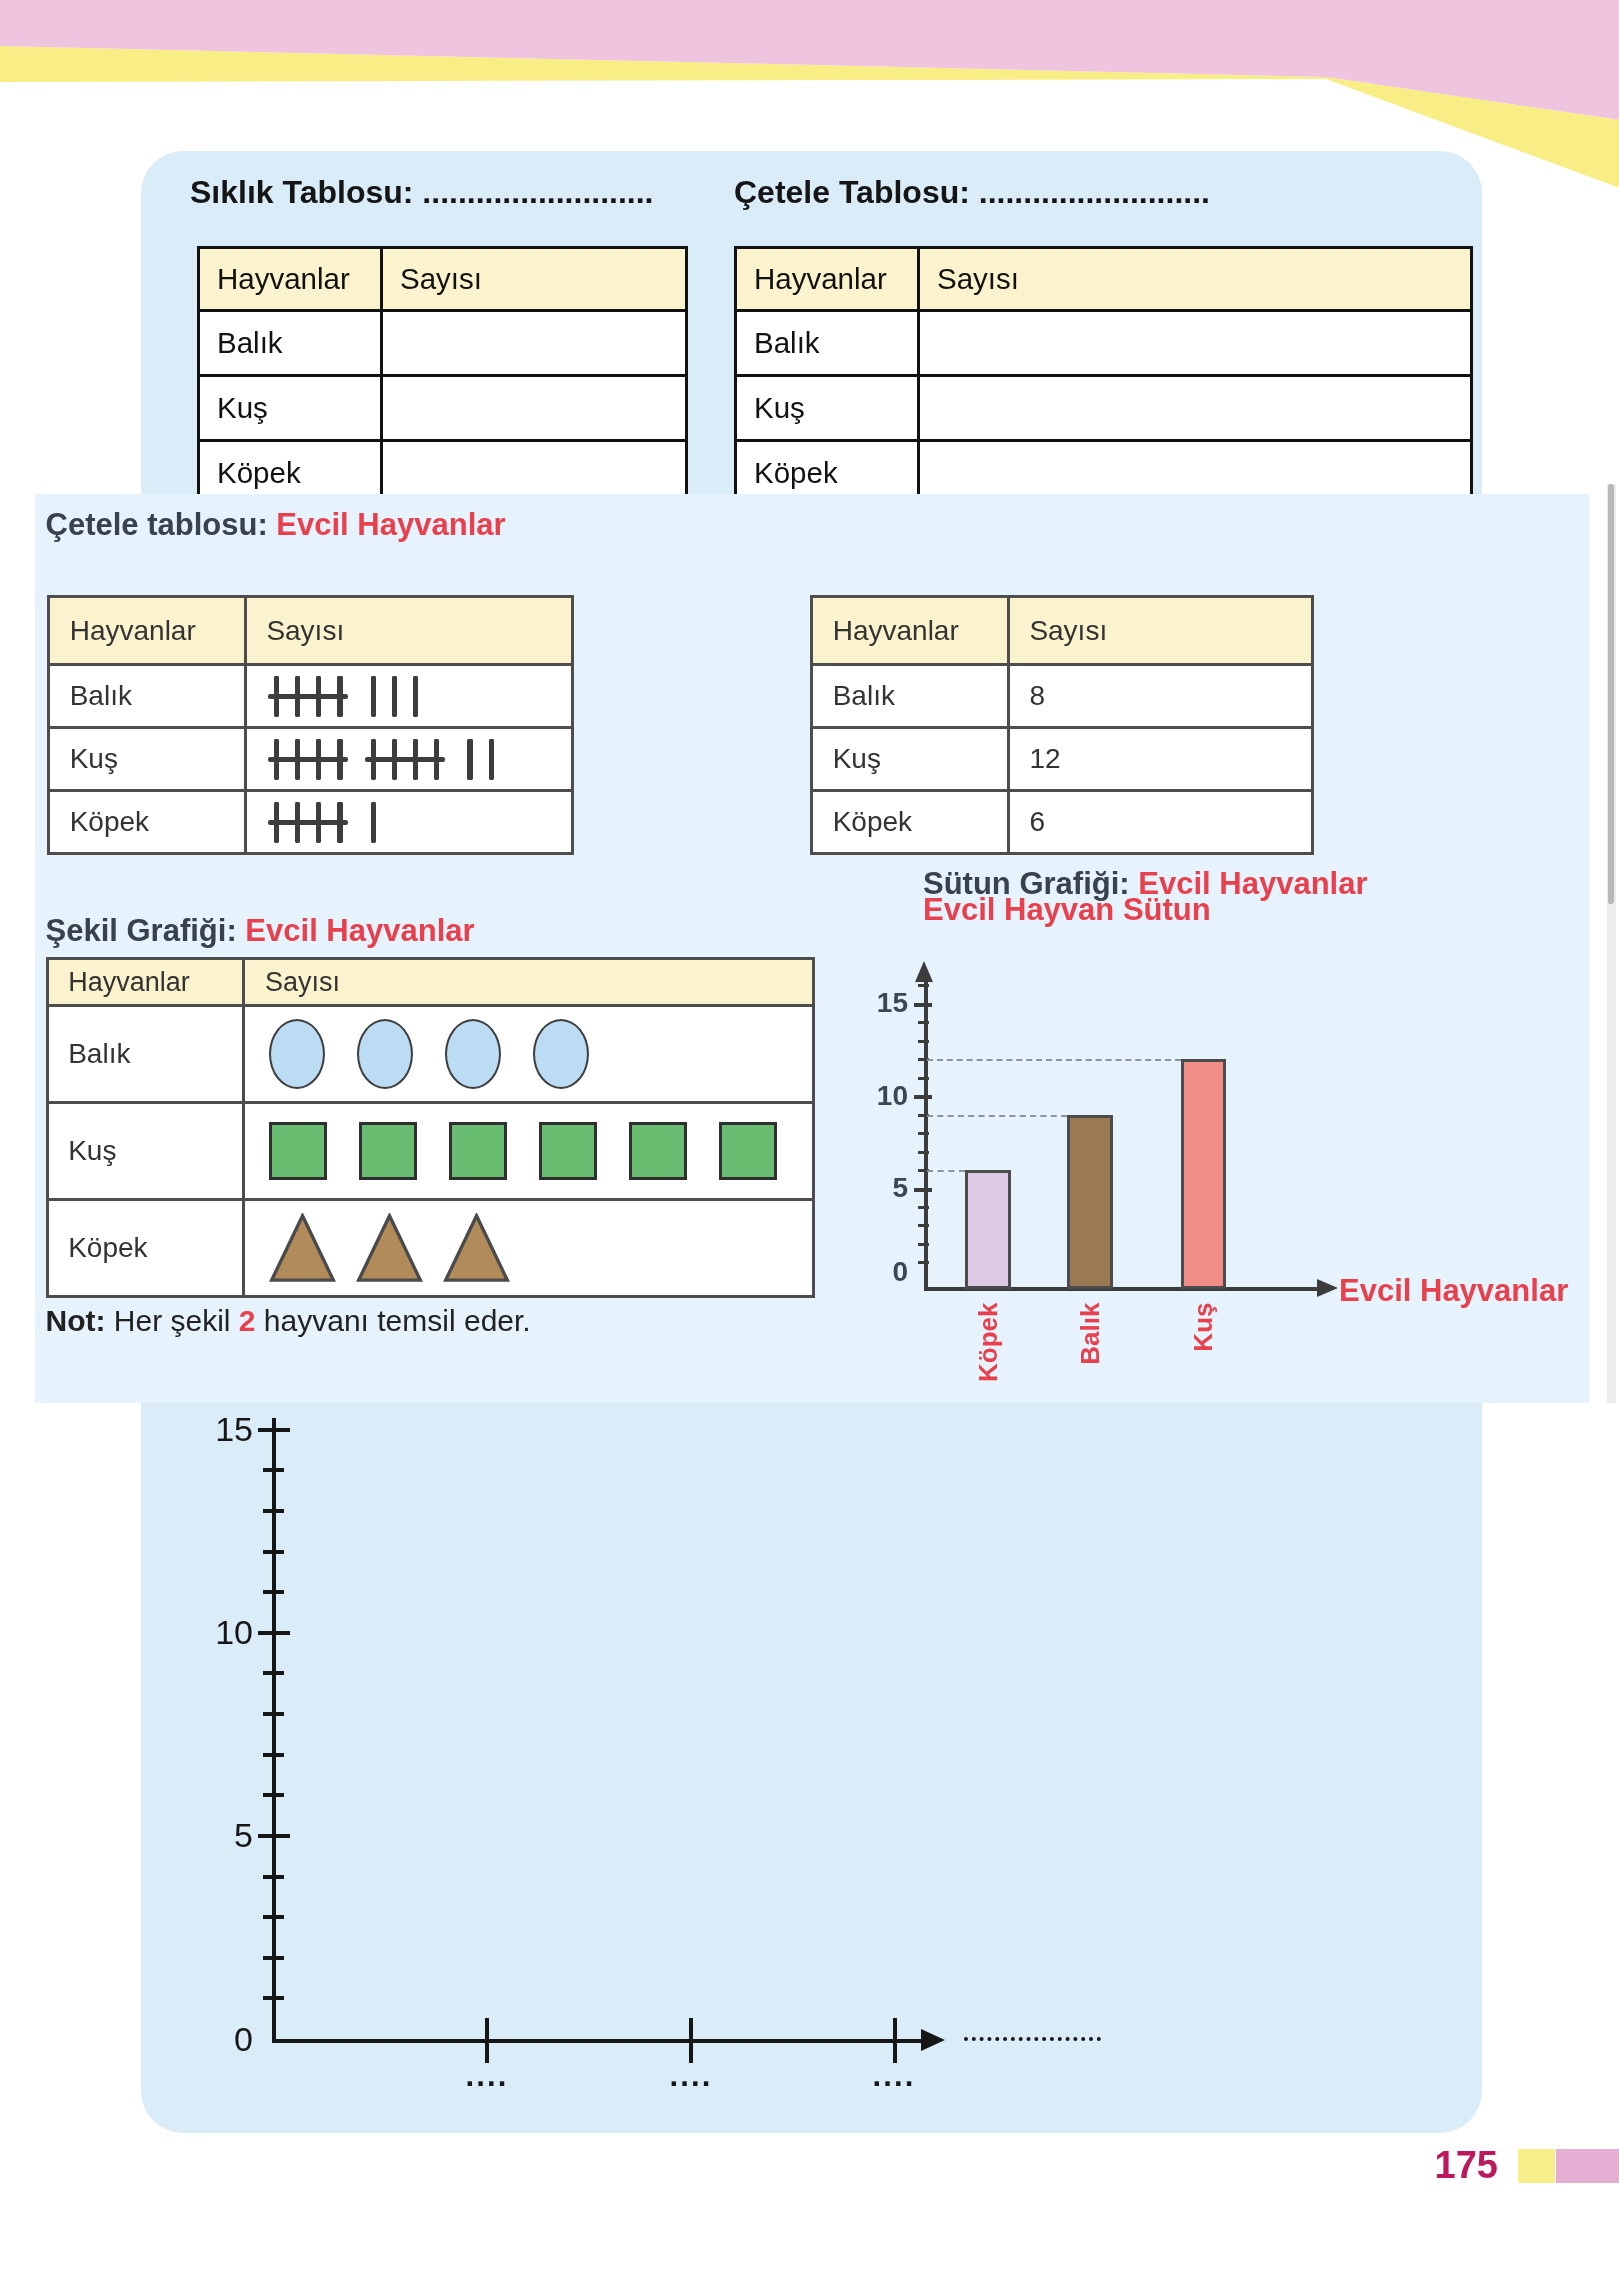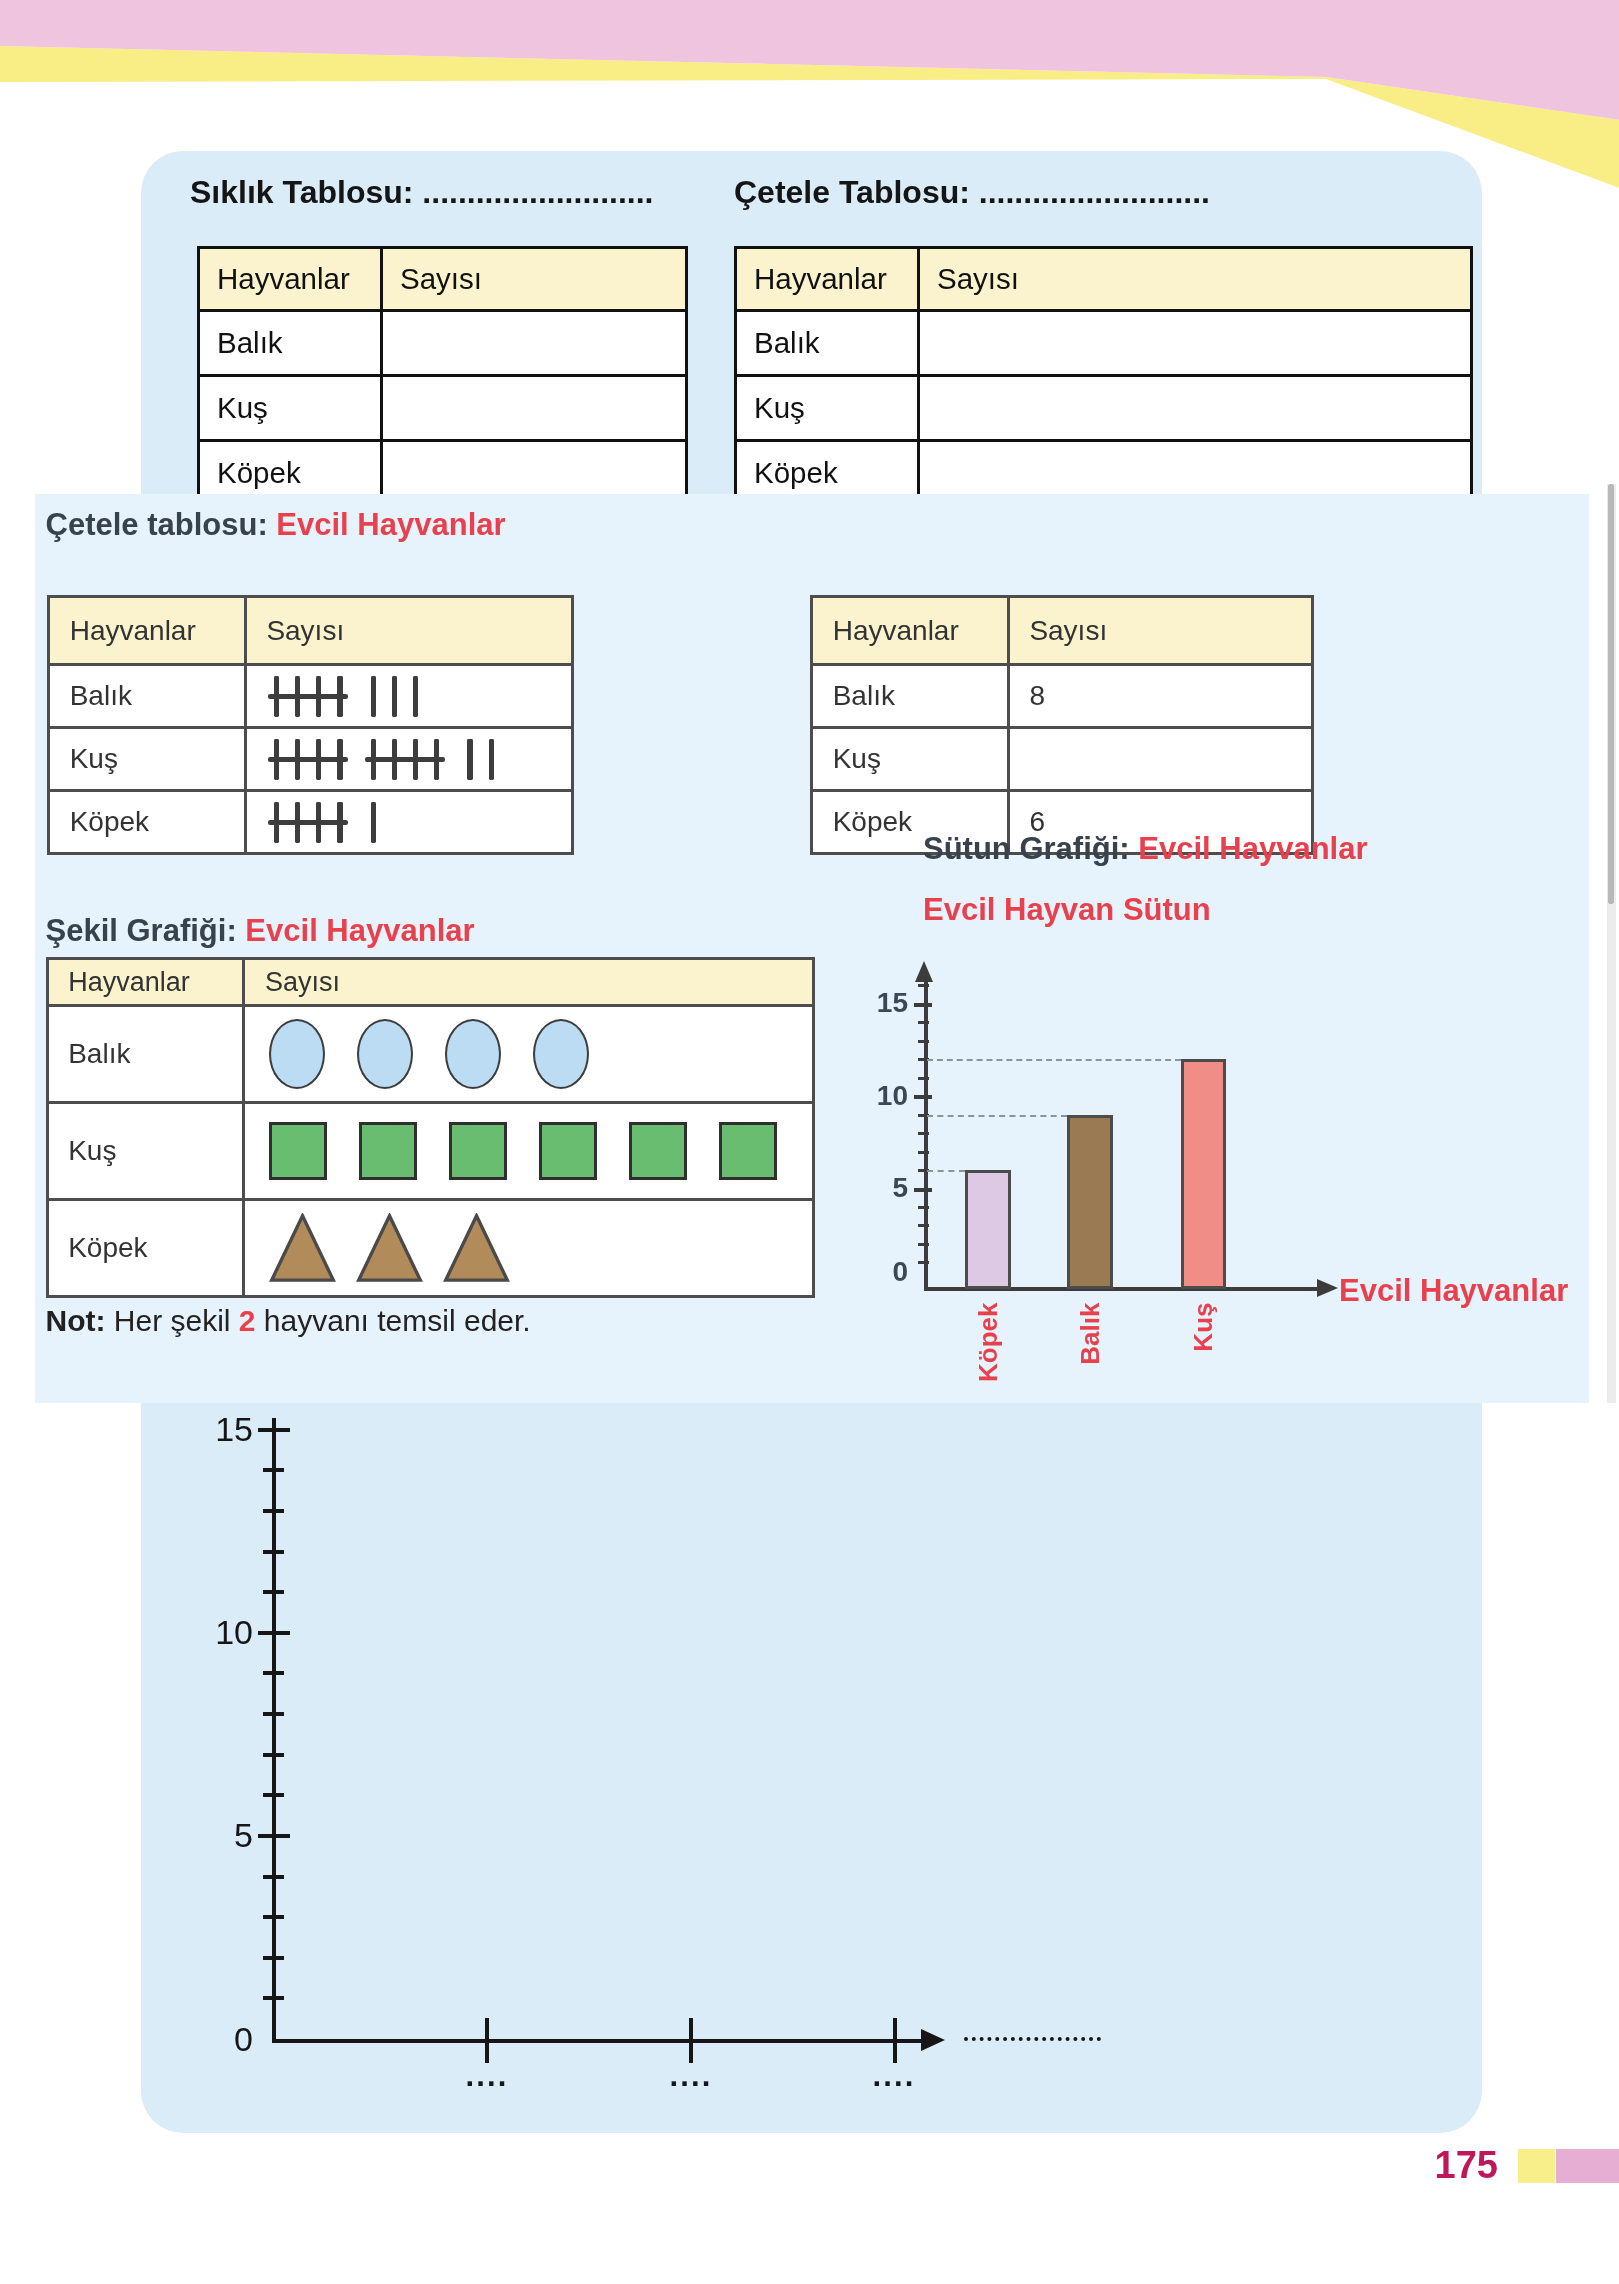--- a/index.html
+++ b/index.html
@@ -245,20 +245,21 @@
         <div class="acell a1">Hayvanlar</div>
         <div class="acell a2">Sayısı</div>
       </div>
       <div>
           <div class="ans-row">
             <div class="acell a1">Balık</div>
             <div class="acell a2">8</div>
           </div>
           <div class="ans-row">
             <div class="acell a1">Kuş</div>
+            <div class="acell a2">12</div>
           </div>
           <div class="ans-row">
             <div class="acell a1">Köpek</div>
             <div class="acell a2">6</div>
           </div>
         </div>
     </div>
 
     <div class="ans-title" style="left:10.5px;top:419px;">
       <span>Şekil Grafiği:</span>
@@ -304,21 +305,21 @@
               </svg>
             </div>
           </div>
         </div>
     </div>
     <div class="note-line" style="left:10.5px;top:810px;">
       <b>Not:</b><span> Her şekil </span><b class="red">2</b><span> hayvanı temsil eder.</span>
     </div>
 
     <div id="barchart">
-      <div class="ans-title" style="left:888px;top:337px;text-align:right;">
+      <div class="ans-title" style="left:888px;top:372px;text-align:right;">
         <span>Sütun Grafiği:</span>
         <span class="red">Evcil Hayvanlar</span>
       </div>
       <div class="ans-title red" style="left:888px;top:398px;">Evcil Hayvan Sütun</div>
       <div class="bc-vaxis"></div>
       <div class="bc-haxis"></div>
       <div class="bc-arrow-up"></div>
       <div class="bc-arrow-right"></div>
       <div class="bc-axis-title" style="left:1304px;top:779px;">Evcil Hayvanlar</div>
     <div class="bc-tick" style="top: 767px;"></div>

